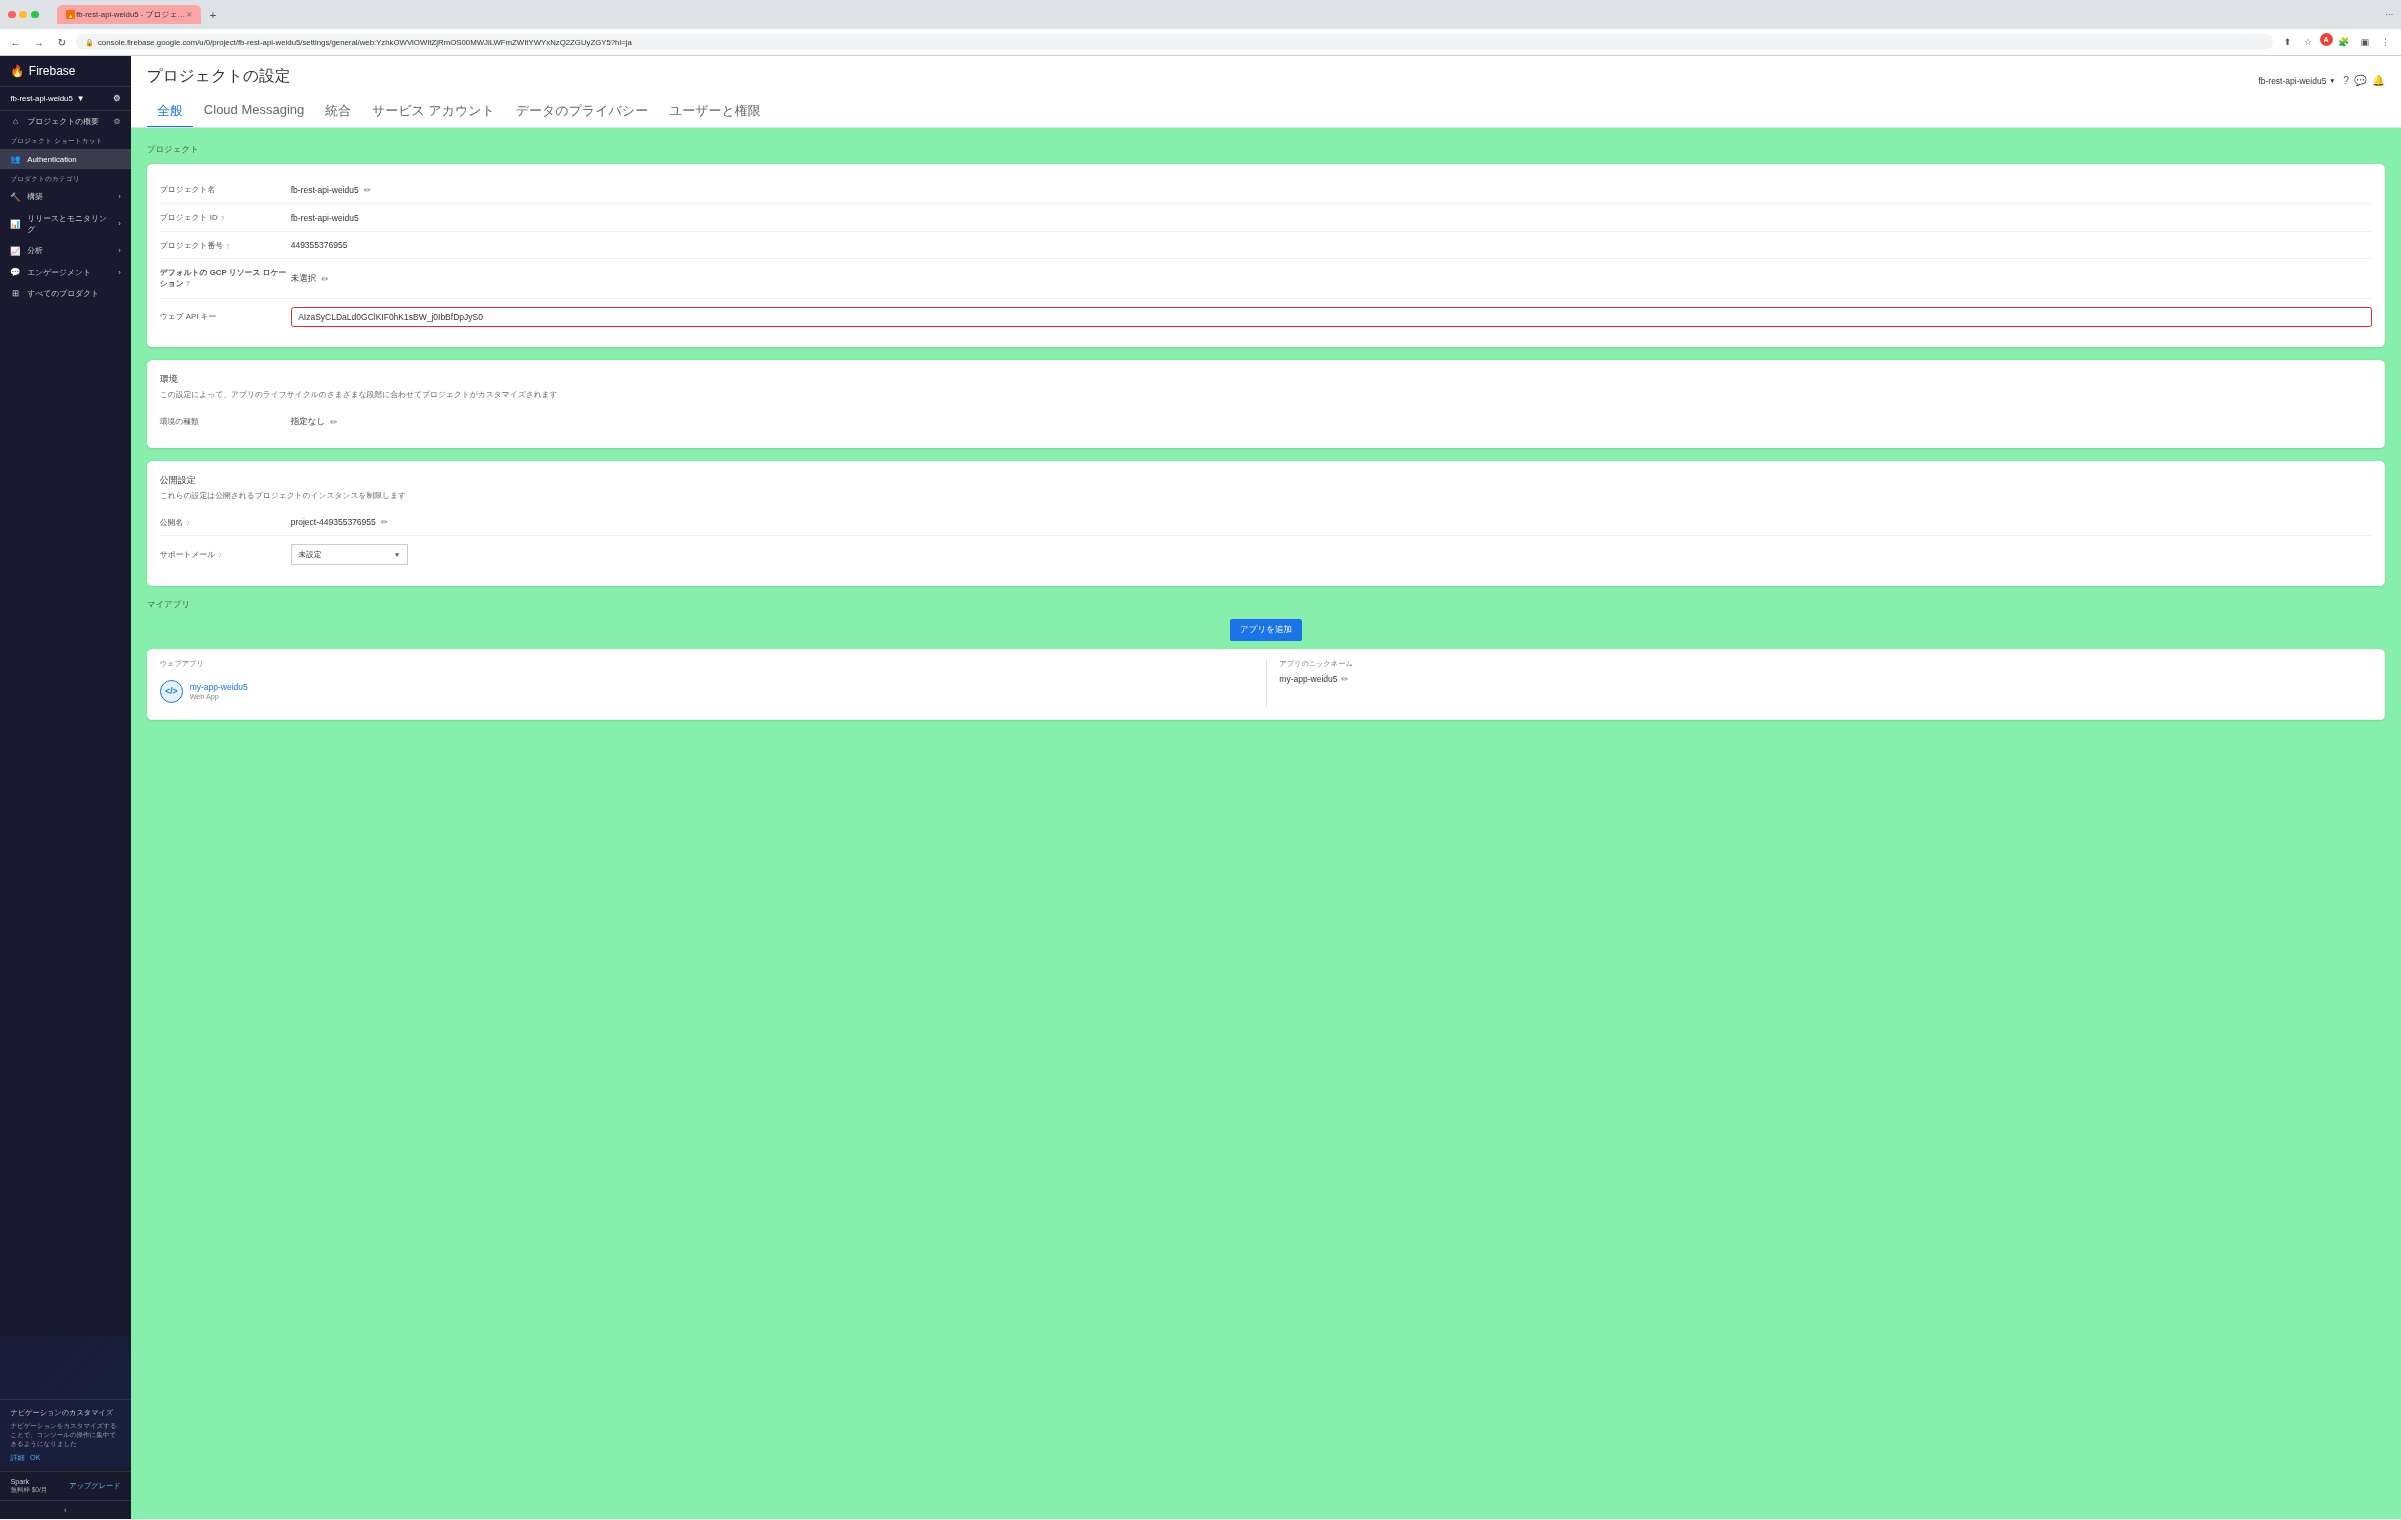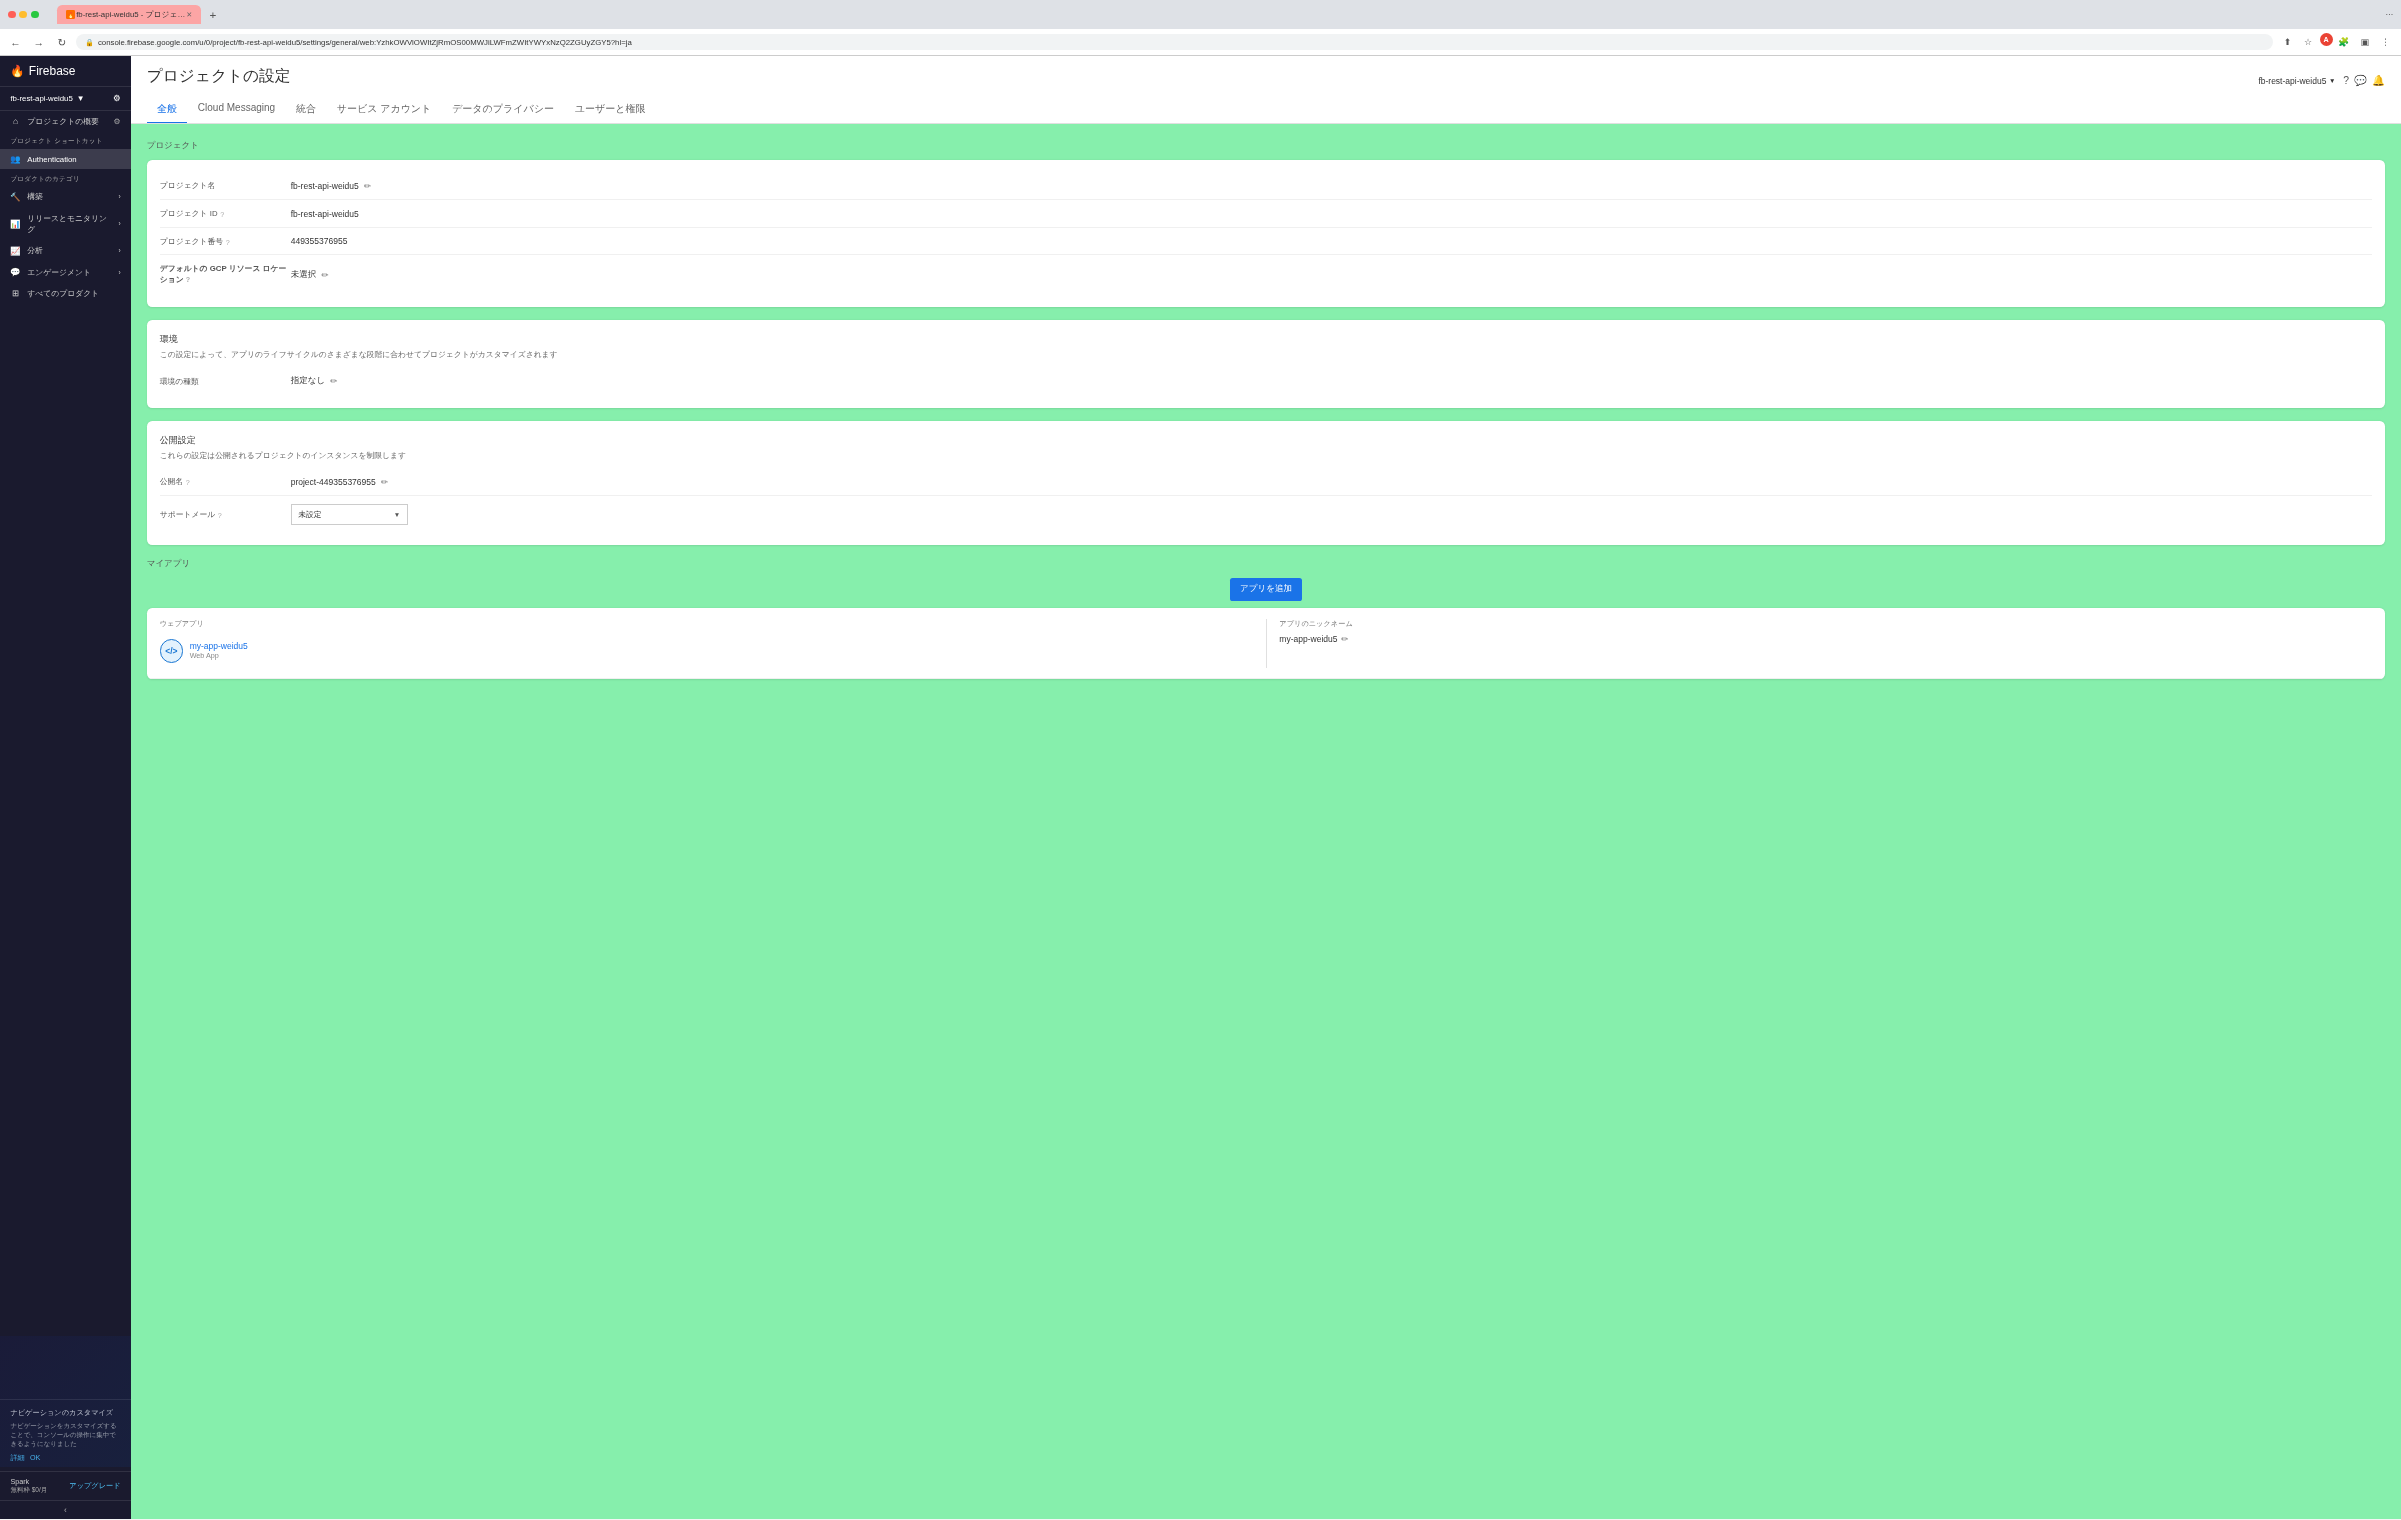--- a/index.html
+++ b/index.html
@@ -53,21 +53,21 @@
     .sidebar-plan { display: flex; align-items: center; padding: 5.2px 10.4px; border-top: 0.7px solid rgba(255,255,255,0.1); font-size: 7.2px; color: #aaa; }
     .sidebar-plan-upgrade { margin-left: auto; font-size: 7.2px; color: #4fc3f7; cursor: pointer; }
     .sidebar-collapse { display: flex; align-items: center; justify-content: center; padding: 3.9px; border-top: 0.7px solid rgba(255,255,255,0.1); cursor: pointer; color: #aaa; }
     .sidebar-bg-deco { position: absolute; bottom: 52px; left: 0; right: 0; height: 131px; background: linear-gradient(135deg, #1a237e22, #0d47a122); pointer-events: none; }
 
     
     .main-content { flex: 1; overflow-y: auto; background: #86efac; }
     .main-header { background: #fff; padding: 10.4px 15.7px 0; border-bottom: 0.7px solid #e0e0e0; }
     .main-title { font-size: 15.7px; font-weight: 400; color: #333; margin-bottom: 7.8px; }
     .main-tabs { display: flex; gap: 0; }
-    .main-tab { padding: 6.5px 10.4px; font-size: 10px; color: #666; cursor: pointer; border-bottom: 1.3px solid transparent; white-space: nowrap; }
+    .main-tab { padding: 6.5px 10.4px; font-size: 13px; color: #666; cursor: pointer; border-bottom: 1.3px solid transparent; white-space: nowrap; }
     .main-tab.active { color: #1a73e8; border-bottom: 1.3px solid #1a73e8; font-weight: 500; }
 
     
     .content-area { padding: 15.7px; }
     .section-title { font-size: 8.5px; color: #555; margin-bottom: 7.8px; }
 
     
     .card { background: #fff; border-radius: 5.2px; padding: 13px; margin-bottom: 13px; box-shadow: 0 0.7px 2px rgba(0,0,0,0.1); }
     .info-row { display: flex; align-items: center; padding: 7.8px 0; border-bottom: 0.7px solid #f0f0f0; }
     .info-row:last-child { border-bottom: none; }
@@ -297,20 +297,28 @@
               <span>デフォルトの GCP リソース ロケーション</span>
               <span class="help-icon"> ?</span>
             </span>
           </div>
           <div class="info-value">
             <span>未選択</span>
             <span class="edit-icon">✏</span>
           </div>
         </div>
 
+        <div class="info-row">
+          <div class="info-label">
+            <span>ウェブ API キー</span>
+          </div>
+          <div class="info-value highlighted">
+            <span>AIzaSyCLDaLd0GClKIF0hK1sBW_j0IbBfDpJyS0</span>
+          </div>
+        </div>
       </div>
 
       <div class="card">
         <div class="sub-section-title">環境</div>
         <div class="sub-section-desc">この設定によって、アプリのライフサイクルのさまざまな段階に合わせてプロジェクトがカスタマイズされます</div>
         <div class="info-row">
           <div class="info-label">環境の種類</div>
           <div class="info-value">
             <span>指定なし</span>
             <span class="edit-icon">✏</span>

